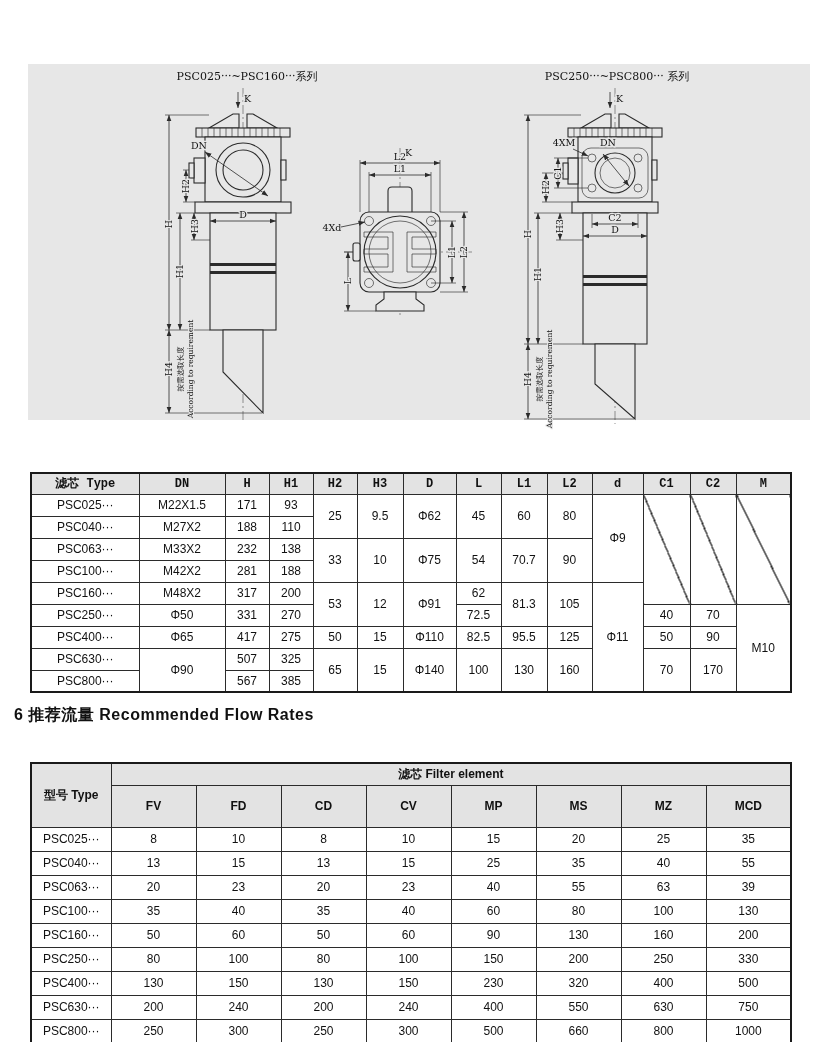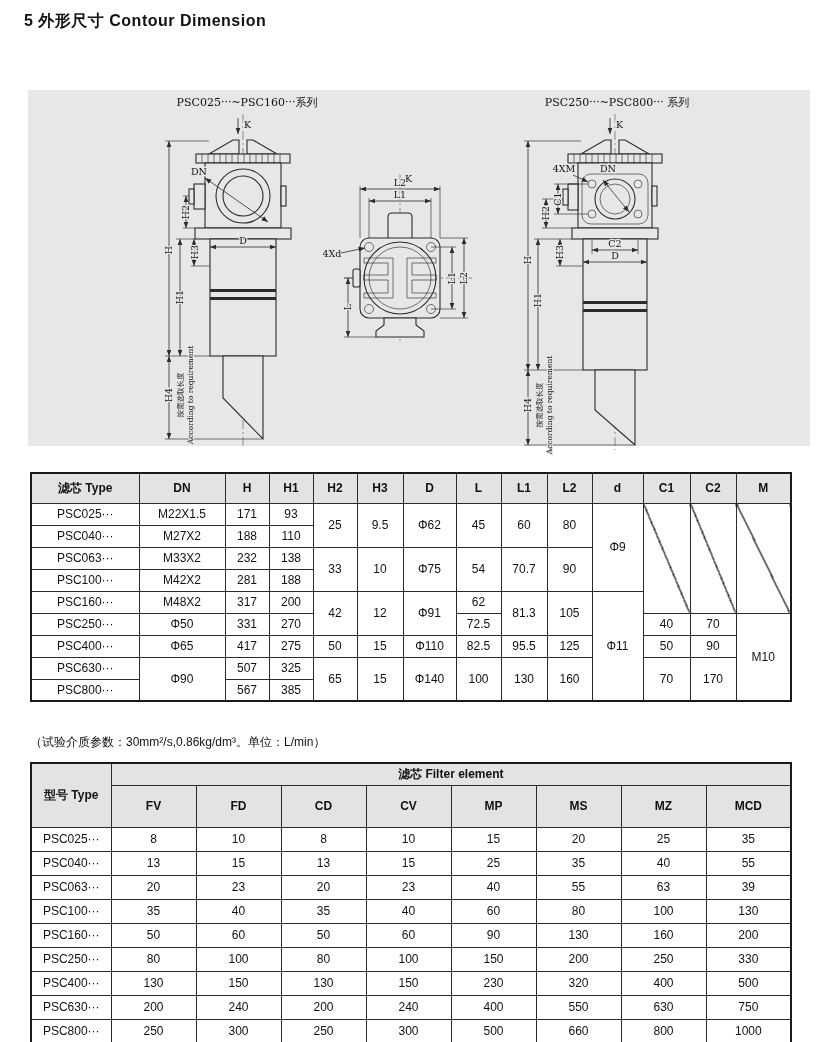--- a/index.html
+++ b/index.html
@@ -4,21 +4,21 @@
 <style>
   html,body { margin:0; padding:0; background:#fff; }
   .page { position:relative; width:835px; height:1042px; background:#ffffff;
           font-family:"Liberation Sans",sans-serif; color:#111; overflow:hidden; }
 
   .sec-title { position:absolute; font-size:16px; font-weight:bold; letter-spacing:.5px; white-space:nowrap; }
   #title5 { left:24px; top:11px; }
   #title6 { left:14px; top:705px; }
   .sub { position:absolute; left:30px; top:734px; font-size:12px; white-space:nowrap; }
 
-  .panel { position:absolute; left:28px; top:64px; width:782px; height:356px; background:#e7e7e7;margin-top:26px; }
+  .panel { position:absolute; left:28px; top:64px; width:782px; height:356px; background:#e7e7e7; }
 
   
   .ln   { fill:none; stroke:#2b2b2b; stroke-width:1.1; }
   .lnf  { fill:#e7e7e7; stroke:#2b2b2b; stroke-width:1.1; }
   .thin { fill:none; stroke:#2b2b2b; stroke-width:.65; }
   .dim  { fill:none; stroke:#2b2b2b; stroke-width:.8; marker-start:url(#ar); marker-end:url(#ar); }
   .ldr  { fill:none; stroke:#2b2b2b; stroke-width:.8; marker-end:url(#ar); }
   .cl   { fill:none; stroke:#666; stroke-width:.7; stroke-dasharray:9 3 2 3; }
   .dark { fill:#2b2b2b; stroke:none; }
   .dl   { font-family:"DejaVu Serif",serif; font-size:9.5px; fill:#111;
@@ -27,35 +27,34 @@
   .note { font-family:"DejaVu Serif",serif; font-size:7.5px; fill:#111;
           stroke:#e7e7e7; stroke-width:2px; paint-order:stroke; }
 
   
   table { position:absolute; left:30px; border-collapse:collapse; table-layout:fixed;
           background:#fff; font-size:12px; text-align:center; border:2px solid #1a1a1a; }
   th,td { border:1px solid #2b2b2b; padding:0; overflow:hidden; }
   th { background:#e3e3e3; font-weight:bold; }
   #dim-table  { top:472px; width:760px; }
   #dim-table tr { height:22px; }
-  #dim-table tr.hdr { height:30px; }
+  #dim-table tr.hdr { height:21px;font-family:Liberation Mono, monospace; }
   #flow-table { top:762px; width:760px; }
   #flow-table tr.hdr1 { height:22px; }
   #flow-table tr.hdr2 { height:42px; }
   #flow-table tr.dr { height:24px; }
   .diag { background-image:linear-gradient(to right top,
            transparent calc(50% - .7px), #2b2b2b calc(50% - .7px),
            #2b2b2b calc(50% + .7px), transparent calc(50% + .7px)); }
 </style>
 </head>
 <body>
 
 <div class="page">
 
-  <div id="title5" class="sec-title">5 外形尺寸 Contour Dimension</div>
 
   <div class="panel">
     <svg width="782" height="392" viewBox="0 0 782 392">
       <defs>
         <marker id="ar" viewBox="0 0 10 10" refX="9" refY="5" markerWidth="9" markerHeight="9" orient="auto-start-reverse">
           <path d="M0,1.5 L9,5 L0,8.5 z" fill="#2b2b2b"></path>
         </marker>
       </defs>
 
       <text class="sl" x="219" y="16" text-anchor="middle">PSC025···~PSC160···系列</text>
@@ -269,21 +268,21 @@
       <td>PSC100···</td>
       <td>M42X2</td>
       <td>281</td>
       <td>188</td>
     </tr>
     <tr>
       <td>PSC160···</td>
       <td>M48X2</td>
       <td>317</td>
       <td>200</td>
-      <td rowspan="2">42</td>
+      <td rowspan="2">53</td>
       <td rowspan="2">12</td>
       <td rowspan="2">Φ91</td>
       <td>62</td>
       <td rowspan="2">81.3</td>
       <td rowspan="2">105</td>
       <td rowspan="5">Φ11</td>
     </tr>
     <tr>
       <td>PSC250···</td>
       <td>Φ50</td>
@@ -323,21 +322,21 @@
       <td rowspan="2">170</td>
     </tr>
     <tr>
       <td>PSC800···</td>
       <td>567</td>
       <td>385</td>
     </tr>
   </tbody>
     </table>
 
-  <div class="sub">（试验介质参数：30mm²/s,0.86kg/dm³。单位：L/min）</div>
+  <div id="title6" class="sec-title">6 推荐流量 Recommended Flow Rates</div>
 
   <table id="flow-table">
     <colgroup>
       <col style="width:80px">
         <col style="width:85px">
         <col style="width:85px">
         <col style="width:85px">
       <col style="width:85px">
         <col style="width:85px">
         <col style="width:85px">

